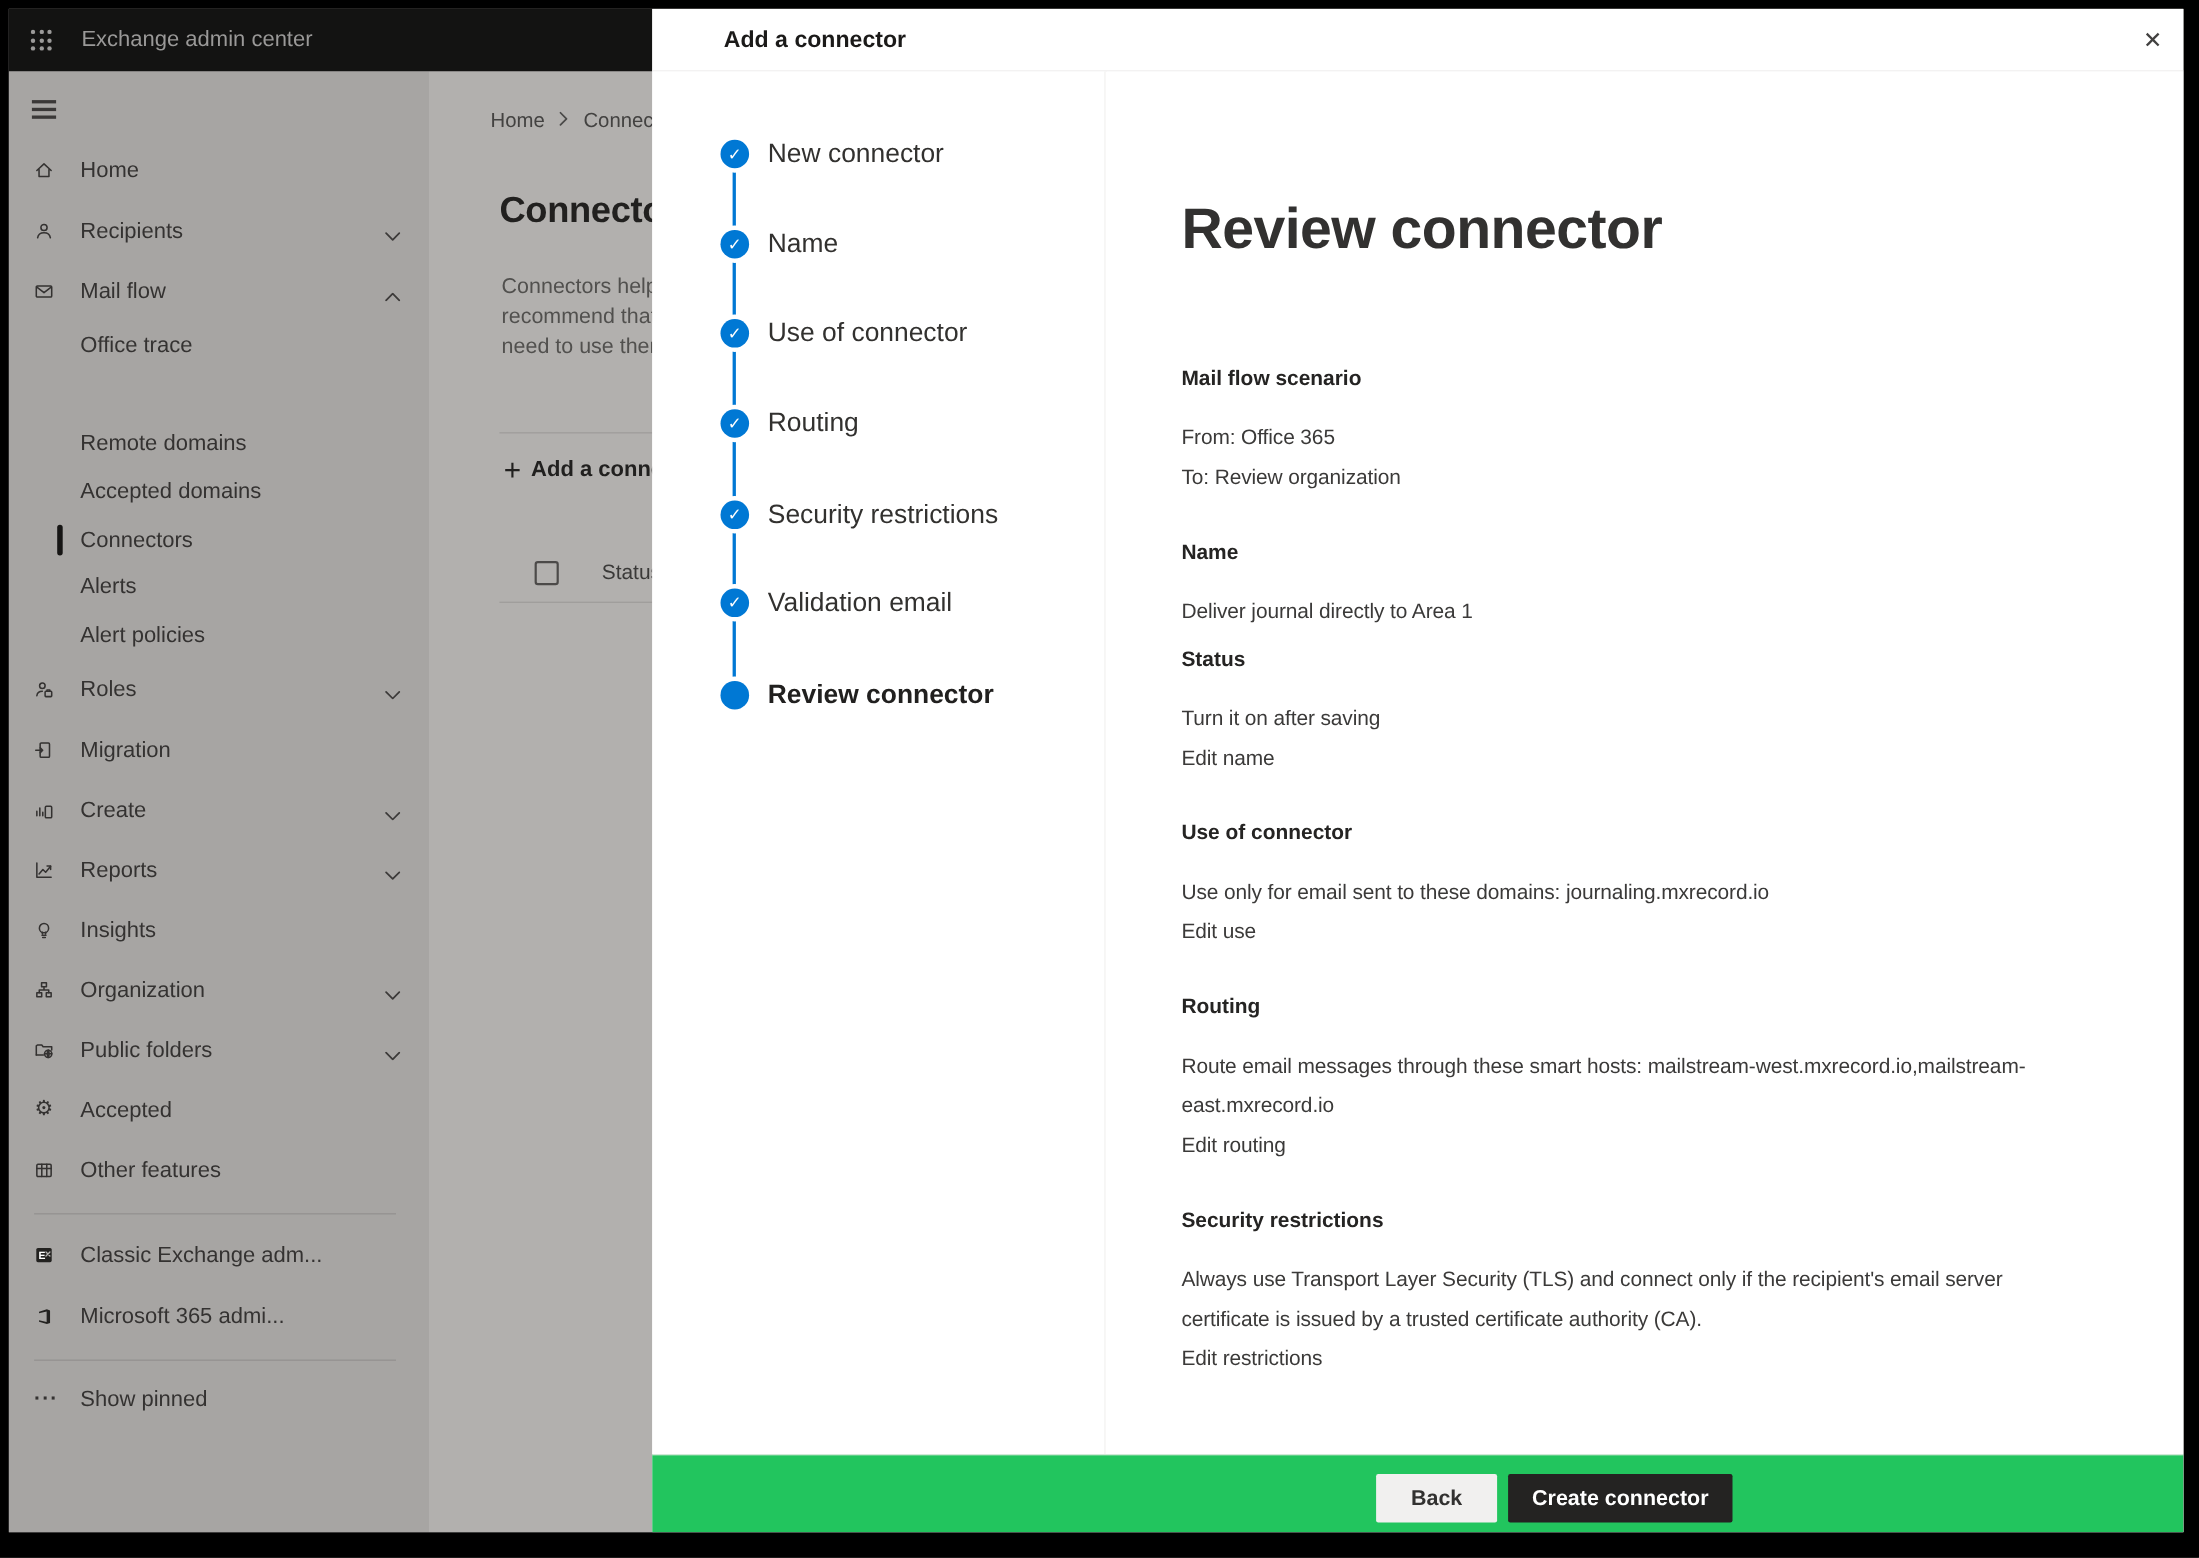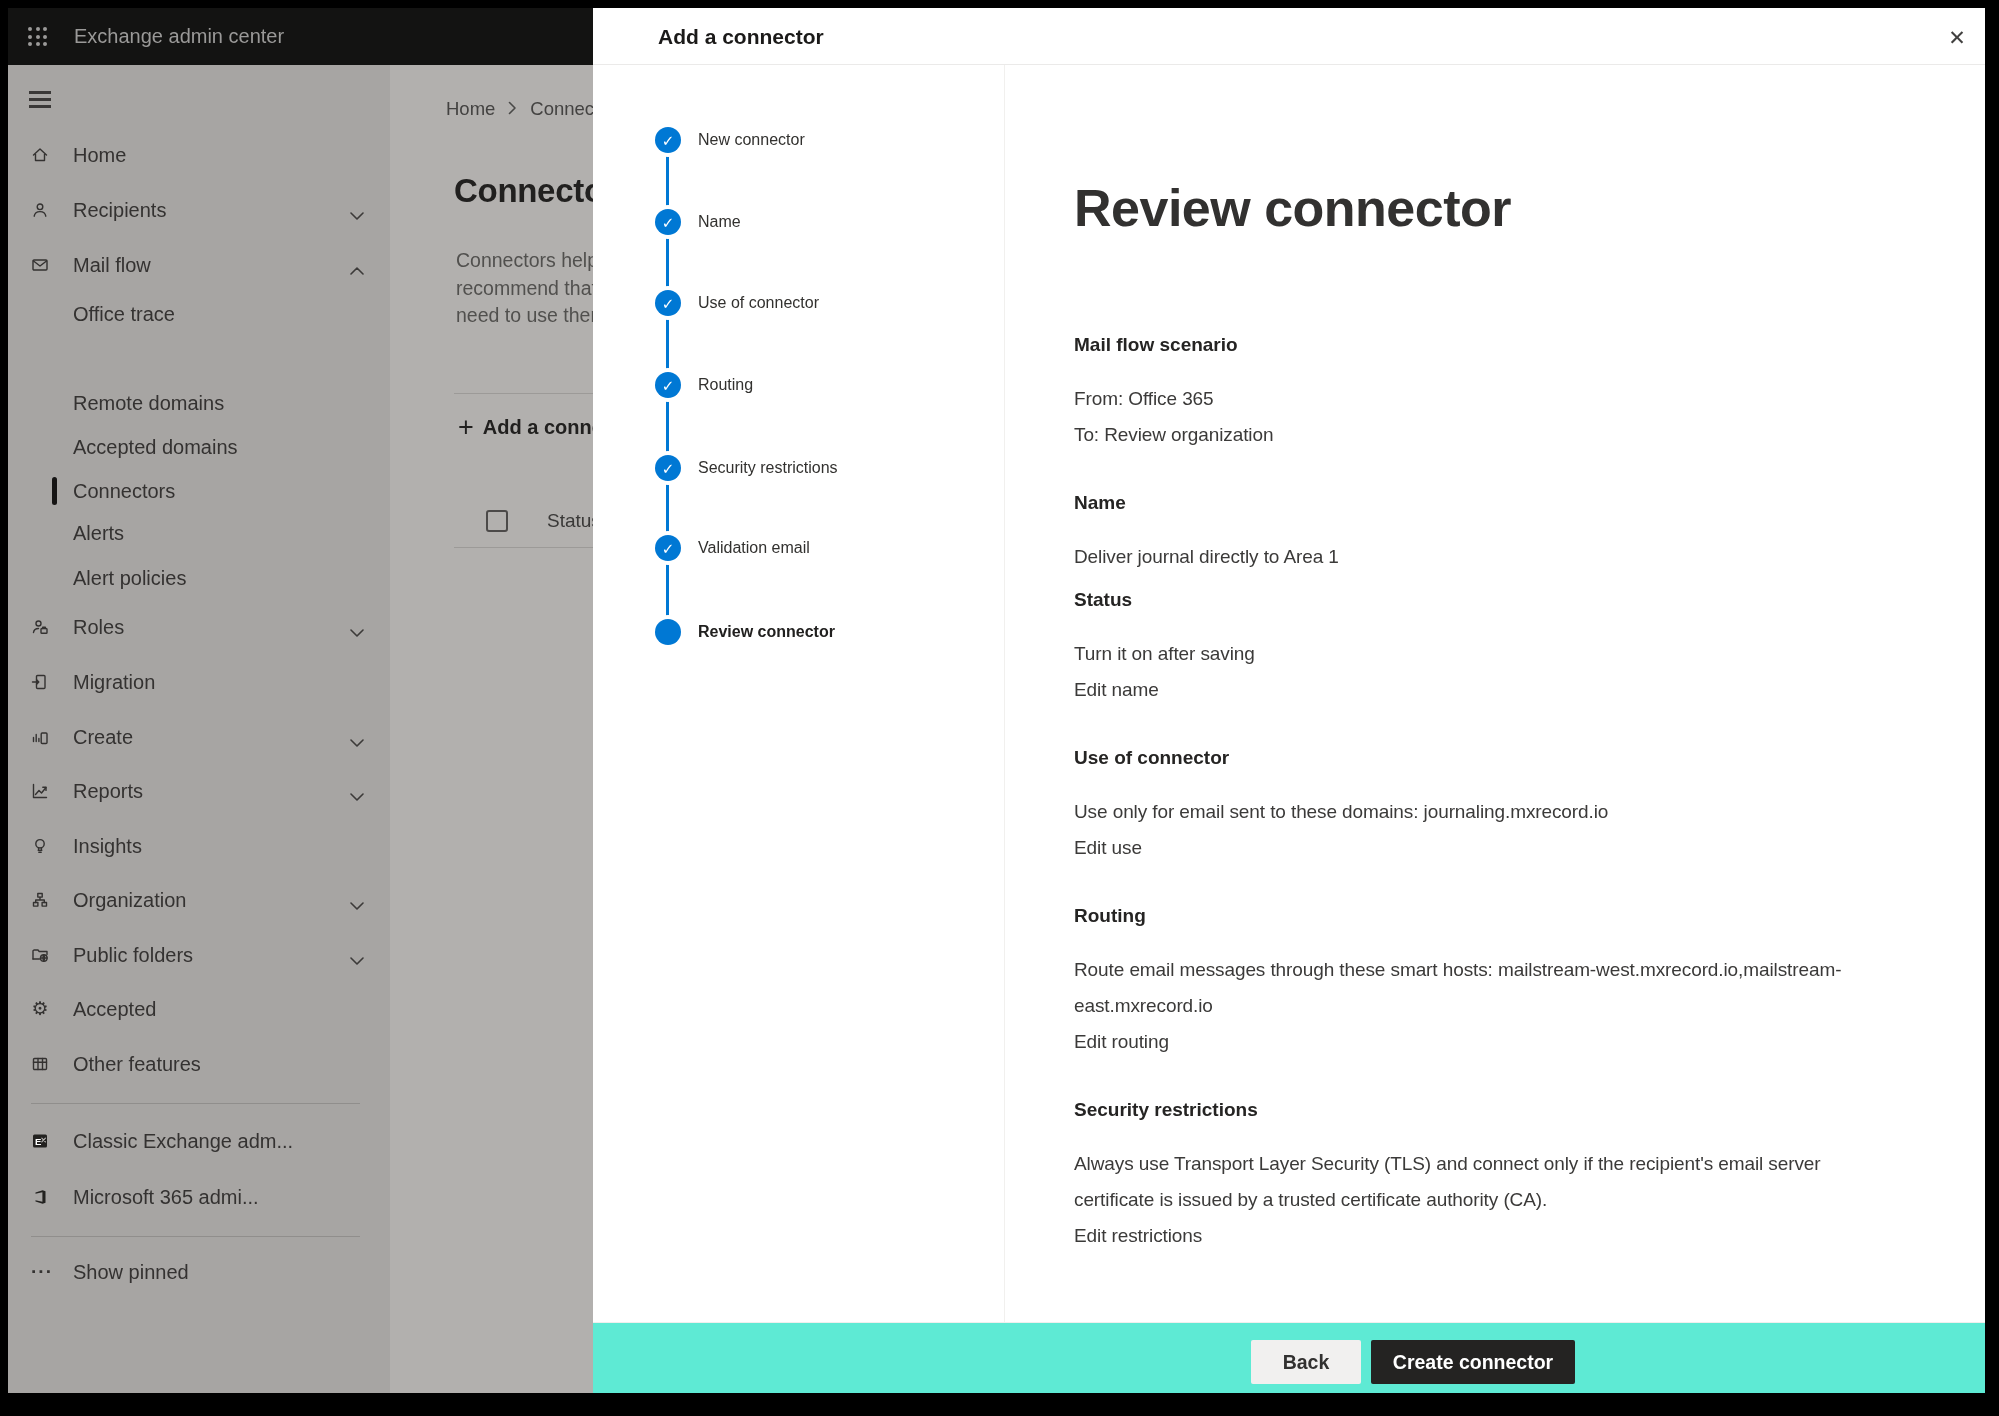--- a/index.html
+++ b/index.html
@@ -51,36 +51,36 @@
   .panel-title { position:absolute; left:65px; top:0; line-height:57px; font-size:21px; font-weight:700; color:#1b1a19; white-space:nowrap; }
   .close-btn { position:absolute; left:1351px; top:17px; width:26px; height:26px; text-align:center;
                font-size:21px; line-height:26px; color:#424140; cursor:pointer; }
 
   .wizard { position:absolute; left:0; top:57px; width:412px; bottom:71px; border-right:1px solid #f1f0ee; background:#fff; }
   .vline { position:absolute; left:72.5px; top:75px; width:3.5px; height:492px; background:#0078d4; }
   .step { position:absolute; left:0; right:0; height:44px; display:flex; align-items:center; cursor:pointer; }
   .step-circle { position:relative; z-index:2; margin-left:62px; width:26px; height:26px; border-radius:50%;
                  background:#0078d4; box-shadow:0 0 0 4px #fff; display:flex; align-items:center; justify-content:center; }
   .step-circle .chk { color:#fff; font-size:15px; font-weight:700; line-height:15px; }
-  .step-label { margin-left:17px; font-size:16px; color:#32312f; white-space:nowrap; }
+  .step-label { margin-left:17px; font-size:24px; color:#32312f; white-space:nowrap; }
   .step.current .step-label { font-weight:700; color:#21201f; }
 
   
   .content { position:absolute; left:413px; top:57px; right:0; bottom:71px; padding:0 56px 0 68px; overflow:hidden; background:#fff; }
   .review-h1 { margin-top:113px; font-size:52px; line-height:60px; font-weight:700; color:#323130; letter-spacing:-0.5px; white-space:nowrap; }
   .sections { margin-top:89px; }
   .sec-h { font-size:19px; line-height:36px; font-weight:700; color:#252423; margin-top:32px; white-space:nowrap; }
   .sec:first-child .sec-h { margin-top:0; }
   .sec.tight .sec-h { margin-top:7px; }
   .sec-h + .sec-line { margin-top:18px; }
   .sec-line { font-size:19px; line-height:36px; color:#3b3a39; letter-spacing:-0.1px; white-space:nowrap; }
   .sec-link { font-size:19px; line-height:36px; color:#3b3a39; letter-spacing:-0.1px; cursor:pointer; width:max-content; }
 
   
-  .panel-footer { position:absolute; left:0; right:0; bottom:0; height:71px; border-top:1px solid #f0efed; background:#5eead4; }
+  .panel-footer { position:absolute; left:0; right:0; bottom:0; height:71px; border-top:1px solid #f0efed; background:#22c55e; }
   .btn { position:absolute; top:17px; height:44px; border:none; border-radius:2px; font-family:inherit;
          font-size:19.5px; font-weight:600; cursor:pointer; }
   .btn-back { left:658px; width:110px; background:#f1f0ef; color:#323130; }
   .btn-create { left:778px; width:204px; background:#242322; color:#ffffff; }
 </style>
 </head>
 <body>
 
 <div class="stage">
   <div class="app">

